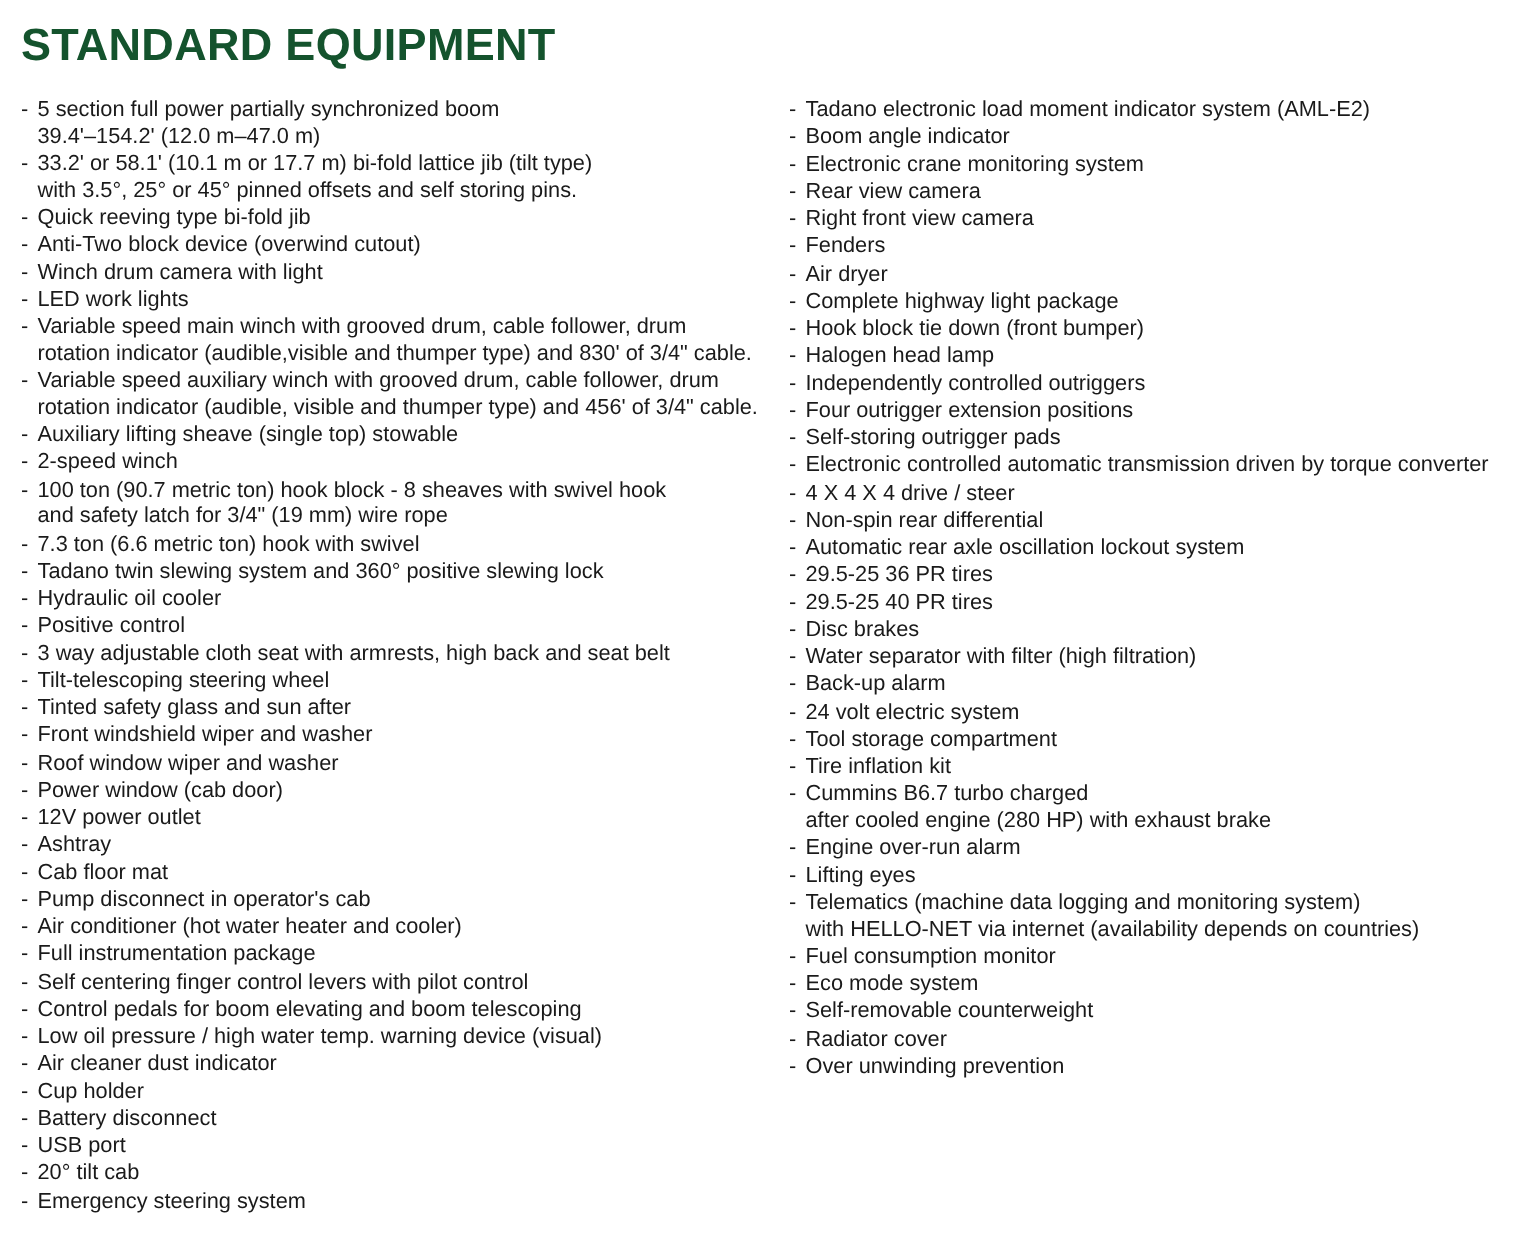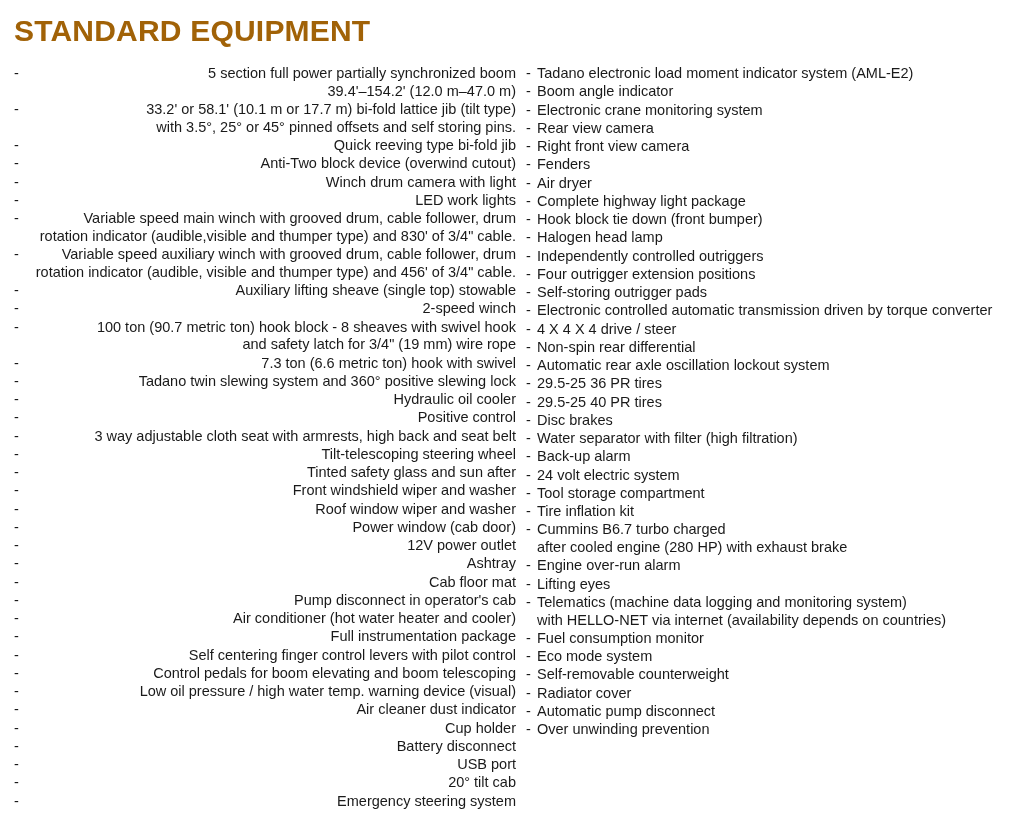--- a/index.html
+++ b/index.html
@@ -20,32 +20,32 @@
     height: 839px;
     padding: 10px 14px 0 14px;
     position: relative;
   }
   .doc-title {
     font-size: 30px;
     font-weight: bold;
     letter-spacing: 0.2px;
     margin: 4px 0 18px 0;
     line-height: 1.1;
-    color: #a16207;
+    color: #14532d;
   }
   .columns {
     display: flex;
     flex-direction: row;
     align-items: flex-start;
     gap: 0px;
   }
   .col {
     flex: 0 0 auto;
   }
-  .col-left { width: 512px; padding-right: 10px; text-align: right; }
+  .col-left { width: 512px; padding-right: 10px; }
   .col-right { width: 498px; }
   ul.spec-list {
     list-style: none;
     margin: 0;
     padding: 0;
   }
   ul.spec-list li {
     font-size: 14.5px;
     line-height: 17.75px;
     margin: 0 0 0.5px 0;
@@ -146,19 +146,18 @@
         <li>Cummins B6.7 turbo charged
 after cooled engine (280 HP) with exhaust brake</li>
         <li>Engine over-run alarm</li>
         <li>Lifting eyes</li>
         <li>Telematics (machine data logging and monitoring system)
 with HELLO-NET via internet (availability depends on countries)</li>
         <li>Fuel consumption monitor</li>
         <li>Eco mode system</li>
         <li>Self-removable counterweight</li>
         <li>Radiator cover</li>
-        <li>Automatic pump disconnect</li>
         <li>Over unwinding prevention</li>
       </ul>
     </div>
 
   </div>
 </div>
 
 </body></html>

